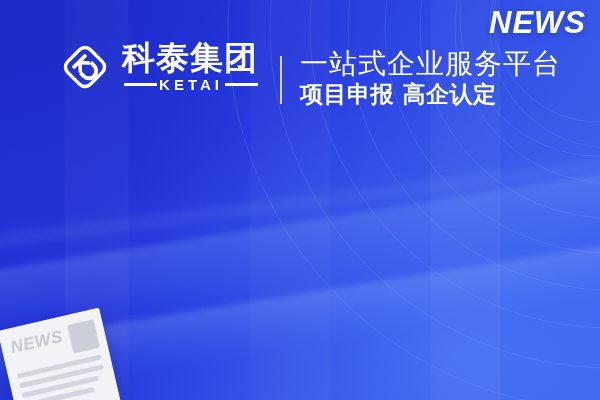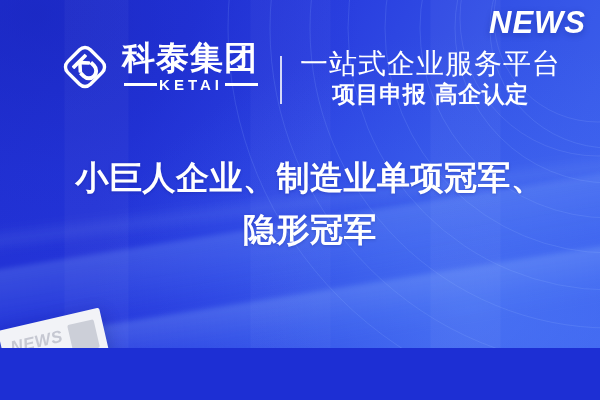--- a/index.html
+++ b/index.html
@@ -7,25 +7,24 @@
     padding: 0;
     background: #1d2fd4;
   }
   body {
     font-family: "Liberation Sans", "DejaVu Sans", sans-serif;
   }
 
   .banner {
     position: relative;
     width: 600px;
-    height: 348px;
+    height: 400px;
     overflow: hidden;
     background: #0369a1;
     user-select: none;
-    text-align: center;
   }
 
   
   .bg-base {
     position: absolute;
     inset: 0;
     background:
       linear-gradient(118deg,
         #2130d2 0%,
         #2334d8 26%,
@@ -376,21 +375,20 @@
     <div class="divider"></div>
 
     <div class="slogan">
       <div class="slogan-main">一站式企业服务平台</div>
       <div class="slogan-sub">项目申报 高企认定</div>
     </div>
   </div>
 
   <div class="news-badge">NEWS</div>
 
-  <div class="headline">小巨人企业、制造业单项冠军、隐形冠军</div>
 
   <div class="newspaper">
     <div class="np-top">
       <div class="np-title">NEWS</div>
       <div class="np-thumb"></div>
     </div>
     <div class="np-lines">
       <div class="np-line w100"></div>
       <div class="np-line w100"></div>
       <div class="np-line w92"></div>

